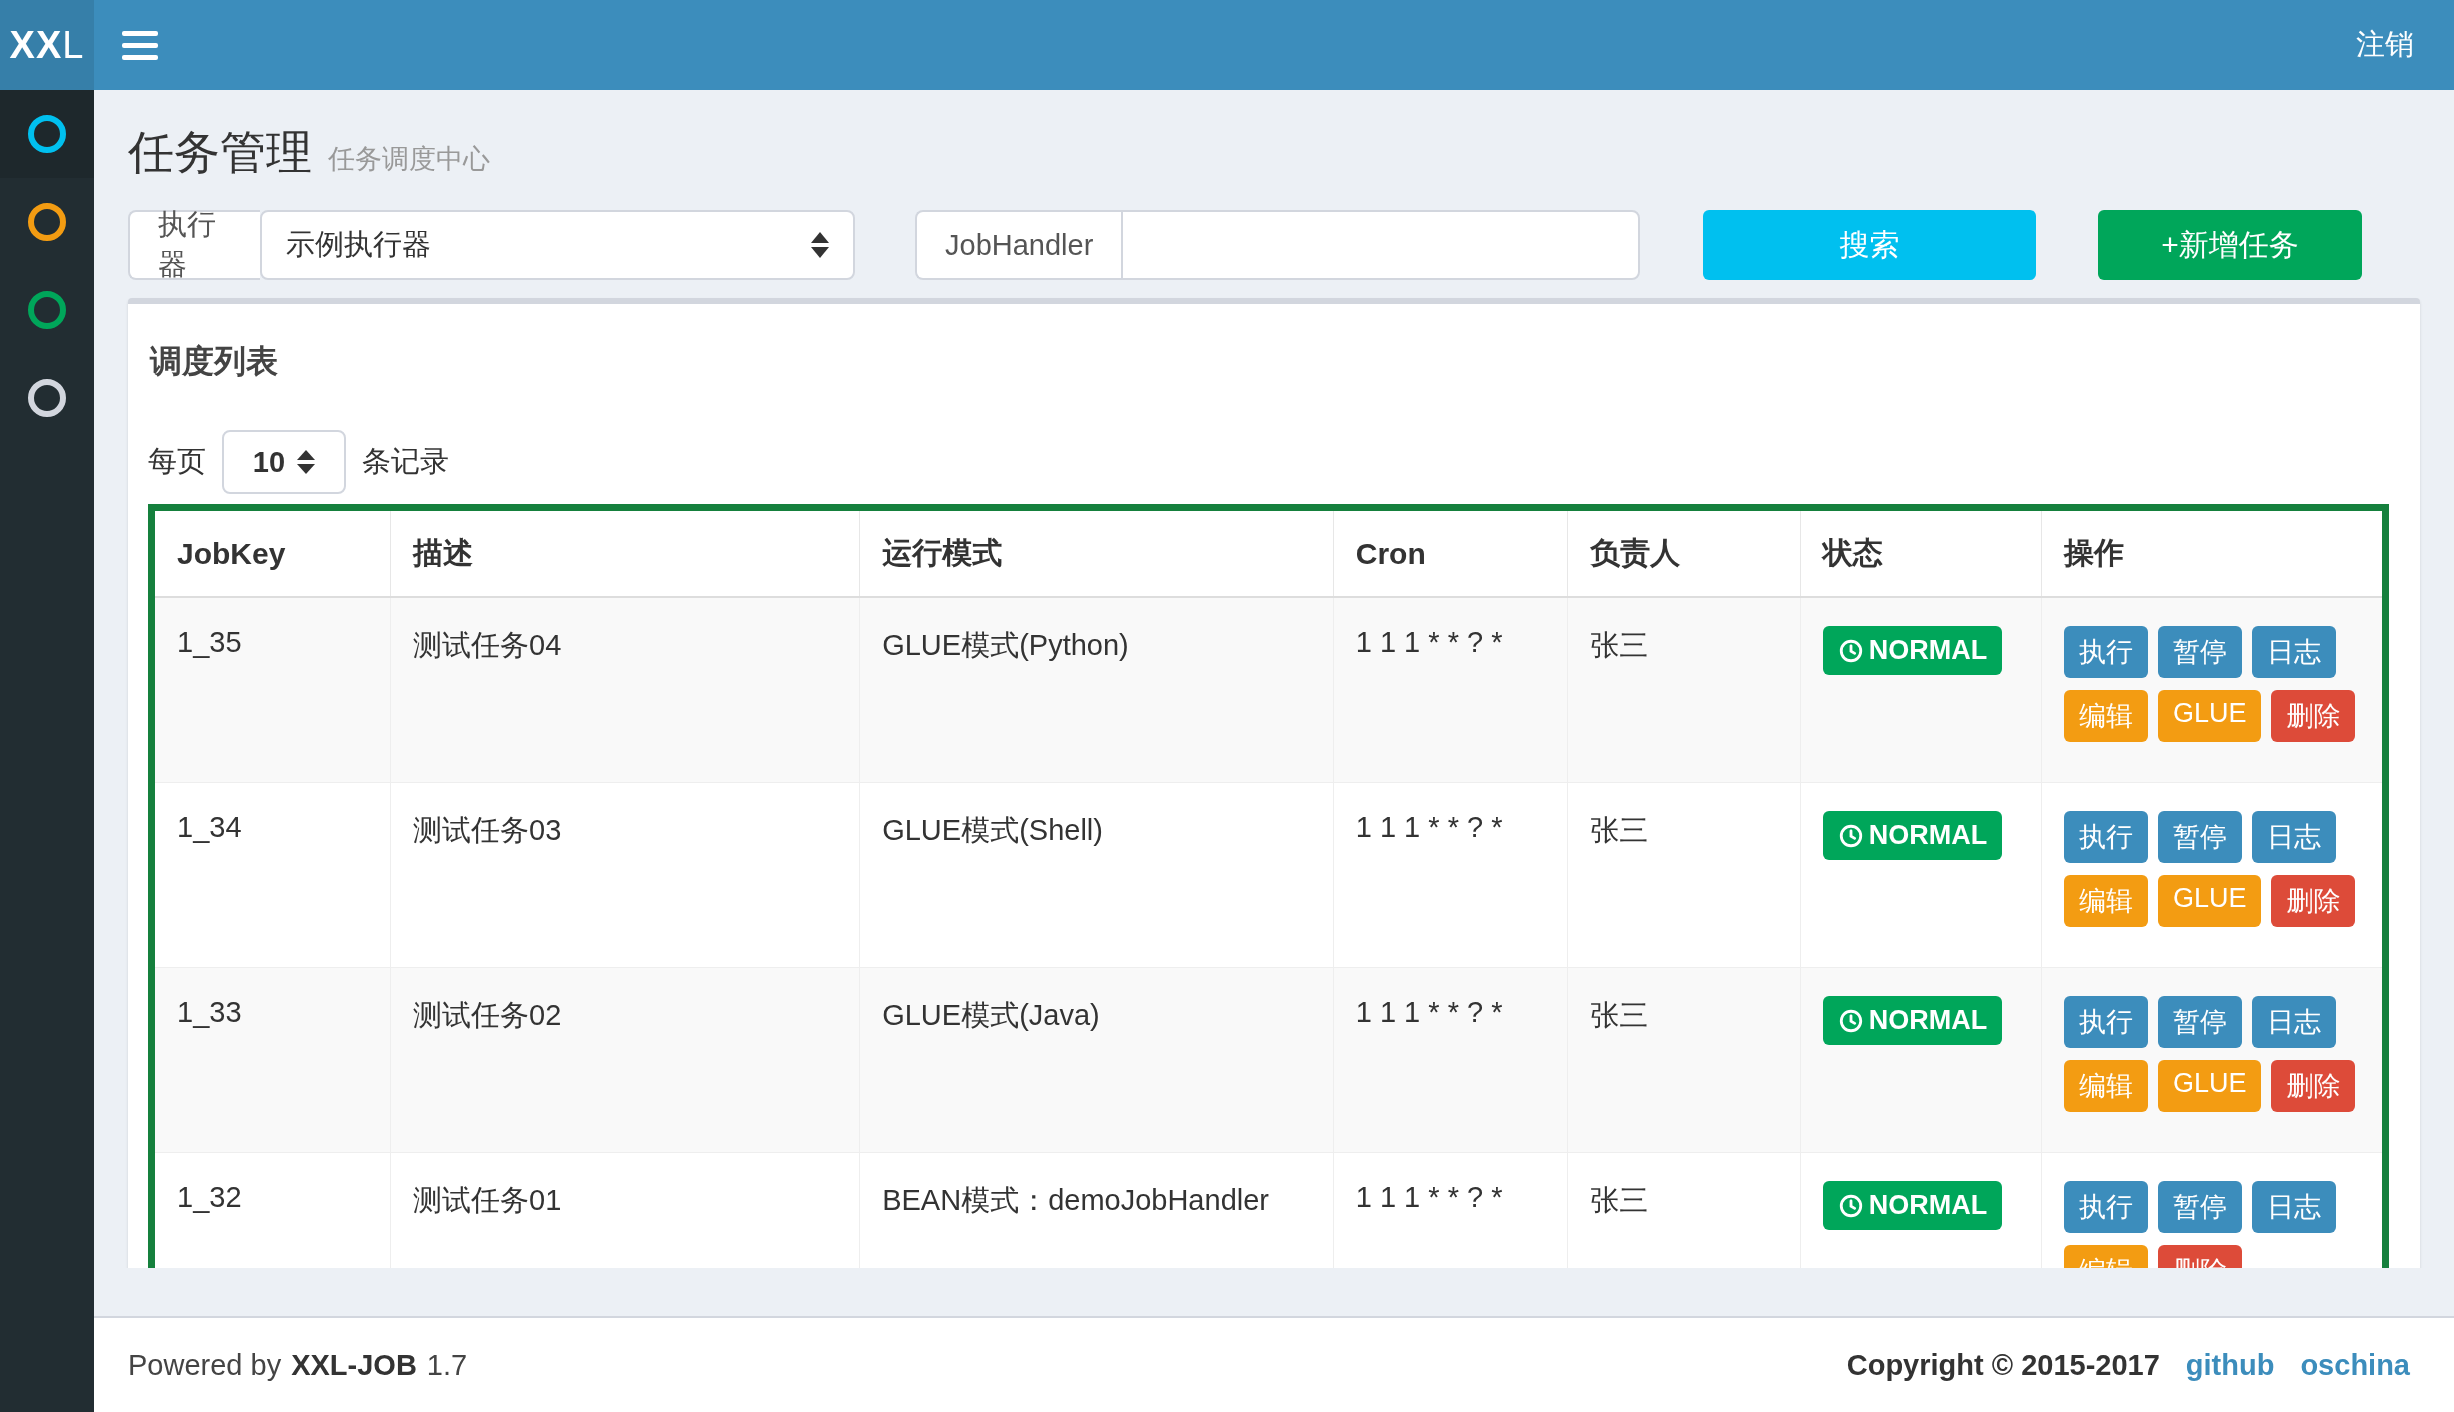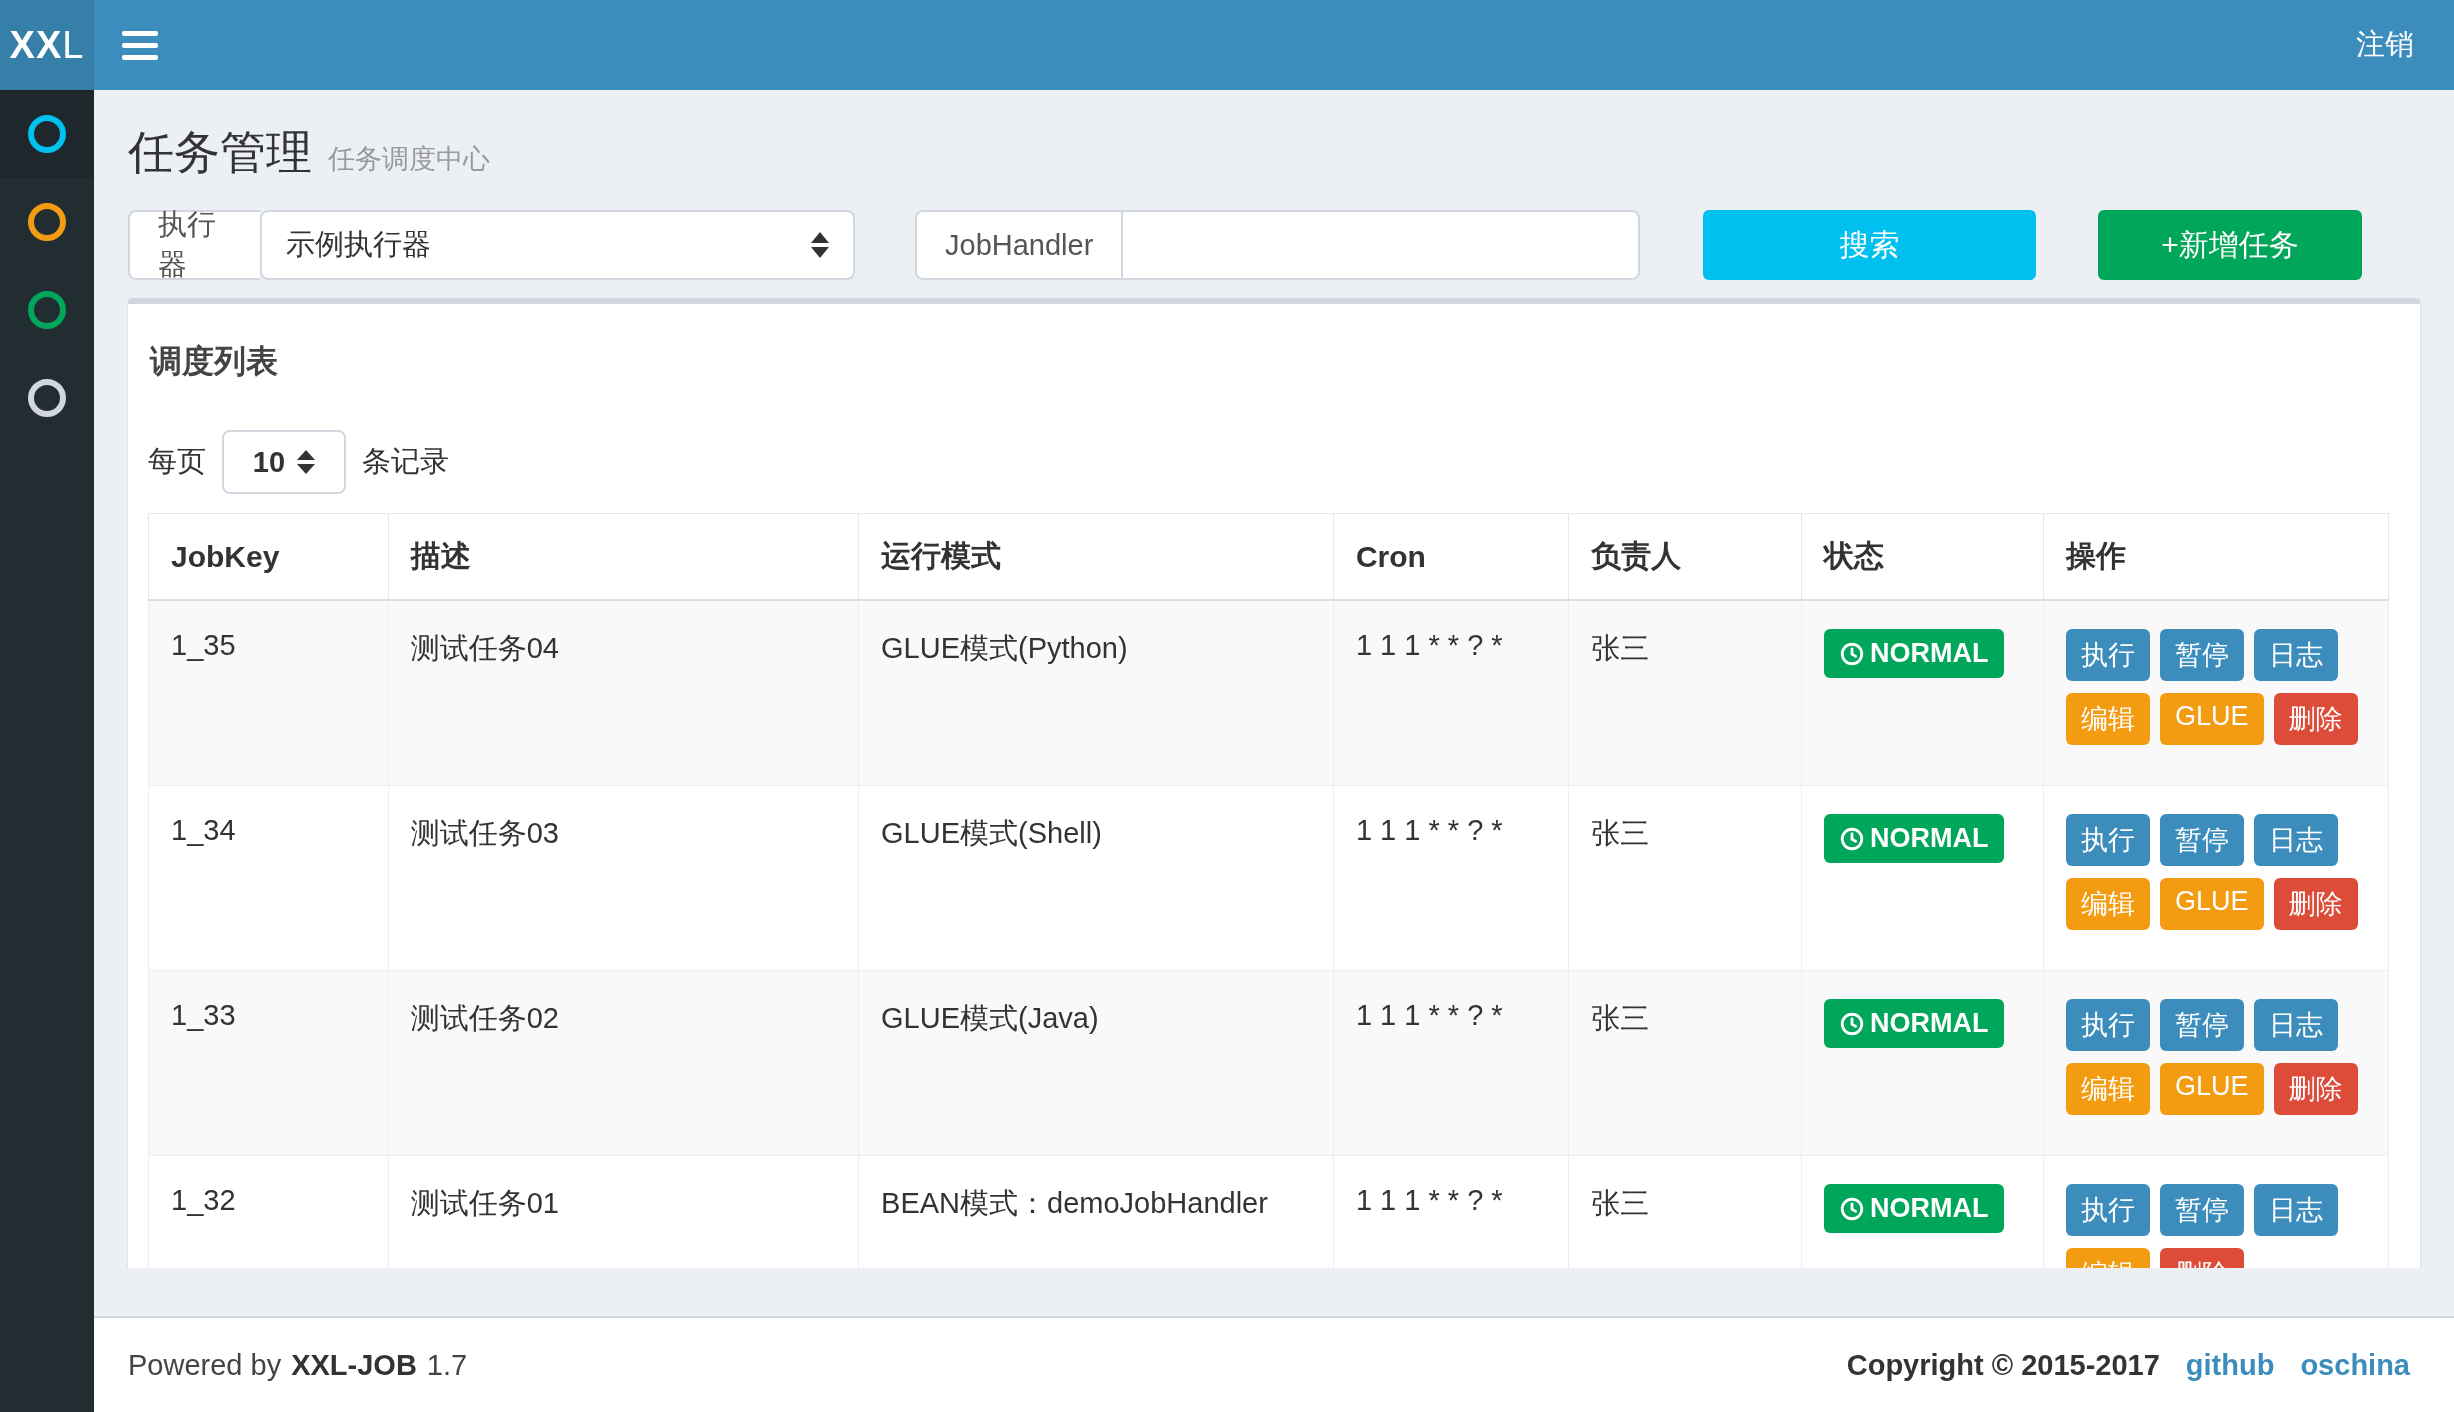--- a/index.html
+++ b/index.html
@@ -58,21 +58,21 @@
            box-shadow:0 2px 3px rgba(0,0,0,.12); padding:20px 31px 30px 20px; }
   .panel-title { font-size:32px; font-weight:700; color:#444; margin:16px 0 0 2px; }
 
   .perpage { display:flex; align-items:center; margin-top:46px; gap:16px; color:#333; font-size:29px; }
   .perpage-select { width:124px; height:64px; border:2px solid #d2d6de; border-radius:8px; background:#fff;
                     display:flex; align-items:center; justify-content:center; gap:12px; cursor:pointer;font-weight:bold; }
   .perpage-select .arrows i.up { border-bottom:10px solid #333; }
   .perpage-select .arrows i.down { border-top:10px solid #333; }
 
   
-  table { width:100%; border-collapse:collapse; margin-top:19px; border:1px solid #15803d; }
+  table { width:100%; border-collapse:collapse; margin-top:10px; border:7px solid #15803d; }
   th { text-align:left; font-size:30px; font-weight:700; color:#333; padding:22px 22px; background:#fff;
        border:1px solid #e7e7e7; border-bottom:2px solid #ddd; }
   td { vertical-align:top; font-size:29px; color:#333; padding:28px 22px; border:1px solid #eee; height:146px; }
   tbody tr:nth-child(odd) td { background:#f9f9f9; }
   tbody tr:nth-child(even) td { background:#fff; }
 
   .badge { display:inline-flex; align-items:center; gap:5px; background:#00a65a; color:#fff; font-weight:700;
            font-size:27px; border-radius:6px; padding:9px 15px; }
   .badge svg { display:block; }
 

